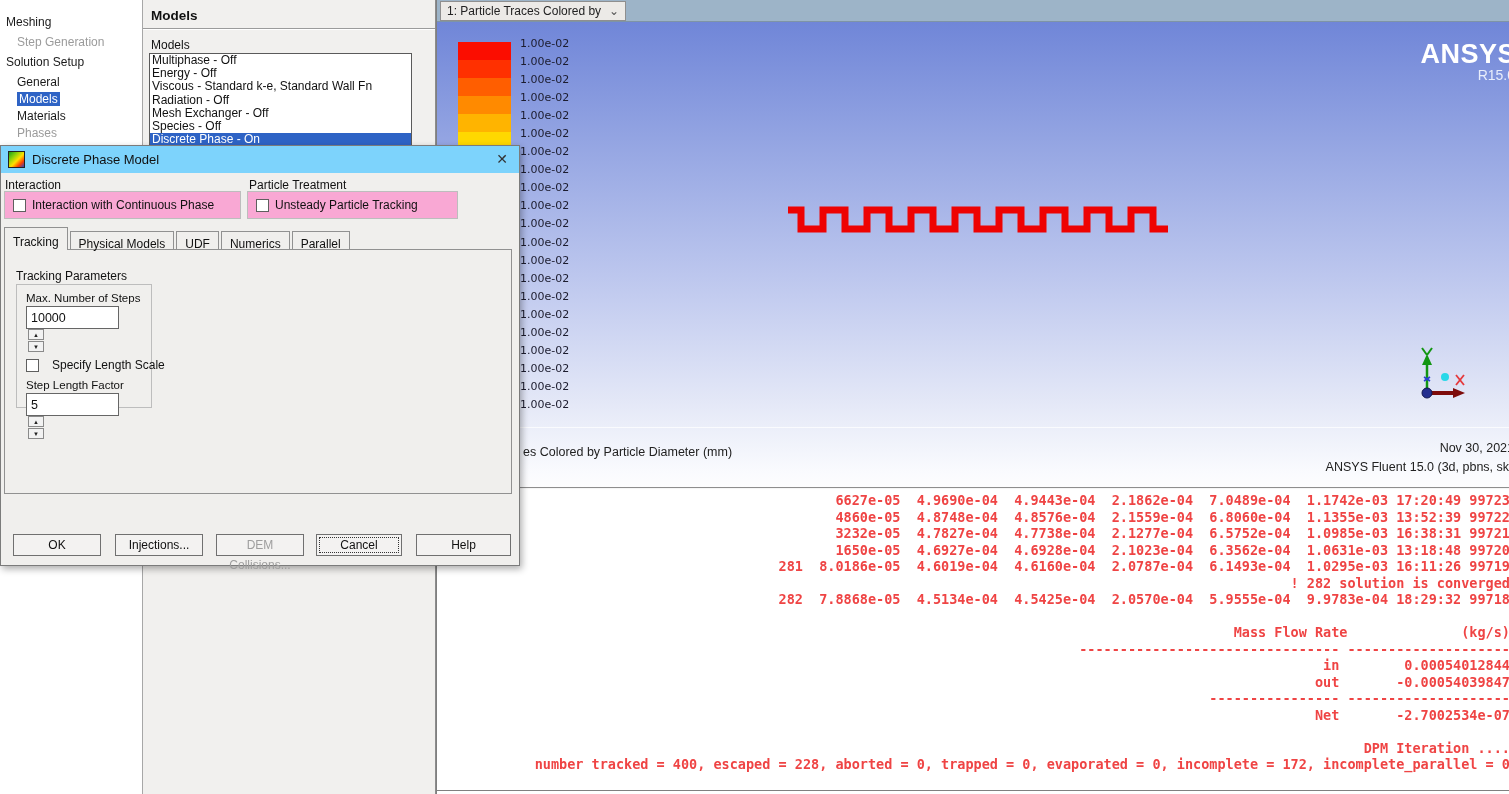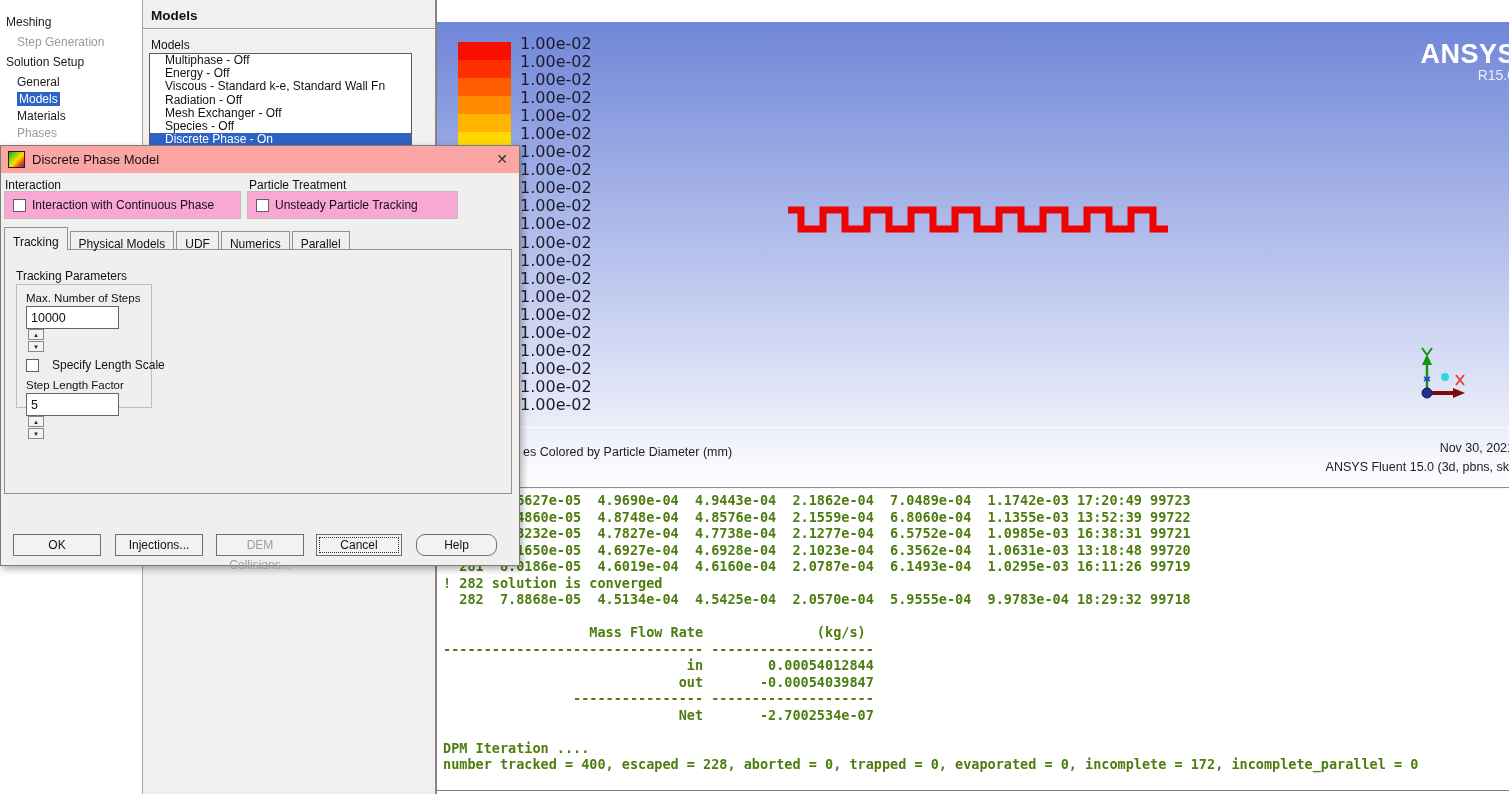--- a/index.html
+++ b/index.html
@@ -20,59 +20,59 @@
   .tree-item.selected span { background:#2e63c5; color:#ffffff; padding:0 2px; }
 
   
   .task-pane { position:absolute; left:142px; top:0; width:294px; height:794px;
     background:#f1f0ee; border-left:1px solid #a7a7a7; border-right:1px solid #8c8c8c; }
   .task-title { position:absolute; left:8px; top:8px; font-size:13.5px; font-weight:bold; color:#111; }
   .task-rule { position:absolute; left:0; top:28px; width:100%; height:1px; background:#9b9b9b; box-shadow:0 1px 0 #ffffff; }
   .list-label { position:absolute; left:8px; top:38px; font-size:12px; color:#111; }
   .models-list { position:absolute; left:6px; top:53px; width:263px; height:95px;
     background:#ffffff; border:1px solid #5a5a5a; overflow:hidden; }
-  .models-item { font-size:12px; line-height:13.2px; height:13.2px; color:#111; padding-left:15px; white-space:nowrap; cursor:default; }
+  .models-item { font-size:12px; line-height:13.2px; height:13.2px; color:#111; padding-left:2px; white-space:nowrap; cursor:default; }
   .models-item.selected { background:#2e63c5; color:#ffffff; }
 
   
   .graphics { position:absolute; left:436px; top:0; width:1073px; height:794px; border-left:1px solid #7f7f7f; }
   .gtopbar { position:absolute; left:0; top:0; width:100%; height:22px; background:#9db4c8; border-bottom:1px solid #7e94a6; }
   .viewsel { position:absolute; left:3px; top:1px; height:20px; background:#eceae7; border:1px solid #8f8f8f;
     display:flex; align-items:center; padding:0 6px; font-size:12px; color:#222; cursor:default; }
   .viewsel .chev { margin-left:8px; font-size:12px; color:#555; line-height:10px; }
 
   .viewport { position:absolute; left:0; top:22px; width:1073px; height:465px;
     background:linear-gradient(180deg,#7086d8 0%, #93a4e2 25%, #bdc7ee 55%, #e4e8f7 82%, #fafbfe 97%, #fdfdfe 100%); }
   .swatches { position:absolute; left:21px; top:20px; width:53px; }
   .swatch { width:53px; height:18.1px; }
   .cb-labels { position:absolute; left:83px; top:13px; }
-  .cb-label { height:18.05px; line-height:18.05px; font-size:16px; color:#1c1c2e; font-family:"DejaVu Sans", sans-serif; }
+  .cb-label { height:18.05px; line-height:18.05px; font-size:11px; color:#1c1c2e; font-family:"DejaVu Sans", sans-serif; }
 
   .trace { position:absolute; left:340px; top:180px; }
   .triad { position:absolute; left:966px; top:325px; }
 
   .logo { position:absolute; right:-6px; top:18px; display:flex; flex-direction:column; align-items:flex-end; }
   .logo .brand { font-size:27px; font-weight:bold; color:#ffffff; letter-spacing:.5px; line-height:28px; }
   .logo .rel { font-size:14px; color:#e9eefb; line-height:15px; margin-right:1px; }
 
   .cap-band { position:absolute; left:0; bottom:0; width:100%; height:60px; border-top:1px solid rgba(255,255,255,.75); }
   .cap-left { position:absolute; left:86px; top:17px; font-size:12.5px; color:#222; }
   .cap-date { position:absolute; right:-4px; top:13px; font-size:12.5px; color:#222; white-space:nowrap; }
   .cap-app  { position:absolute; right:-6px; top:32px; font-size:12.5px; color:#222; white-space:nowrap; }
 
   .console { position:absolute; left:0; top:487px; width:1073px; height:304px;
     background:#ffffff; border-top:1px solid #8e8e8e; border-bottom:1px solid #808080;
     box-shadow:inset 0 1px 0 #f6f6f6;
     font-family:"DejaVu Sans Mono", monospace; font-size:13.5px; font-weight:700;
-    line-height:16.5px; color:#4d7c0f; padding:4px 0 0 6px; overflow:hidden; }
+    line-height:16.5px; color:#ef4444; padding:4px 0 0 6px; overflow:hidden;text-align:right; }
 
   
   .dialog { position:absolute; left:0; top:145px; width:520px; height:421px;
     background:#f0efed; border:1px solid #7b7b7b; box-shadow:2px 3px 7px rgba(0,0,0,.32); }
-  .dtitle { position:absolute; left:0; top:0; width:100%; height:27px; background:#fca5a5; }
+  .dtitle { position:absolute; left:0; top:0; width:100%; height:27px; background:#7dd3fc; }
   .dicon { position:absolute; left:7px; top:5px; width:17px; height:17px; border:1px solid #222;
     background:linear-gradient(135deg,#1aa01a 0%, #8cd20a 30%, #ffe000 55%, #ff4000 78%, #2244cc 100%); }
   .dtext { position:absolute; left:31px; top:6px; font-size:13px; color:#111; }
   .dclose { position:absolute; right:11px; top:5px; font-size:14px; color:#333; cursor:default; }
 
   .glabel { position:absolute; font-size:12px; color:#111; }
   .gl-int { left:4px; top:32px; }
   .gl-pt  { left:248px; top:32px; }
   .gbox { position:absolute; top:45px; height:28px; border:1px solid #bdbdbd; background:#f9a8d4;
     display:flex; align-items:center; padding-left:8px; }
@@ -101,21 +101,21 @@
   .cbrow { display:flex; align-items:center; margin:5px 0 7px 0; }
   .cbrow .cbl { margin-left:13px; }
 
   .dbuttons { position:absolute; left:2px; top:388px; width:100%; height:24px; }
   .dbtn { position:absolute; height:22px; background:#f3f2f1; border:1px solid #707070;
     font-family:"Liberation Sans",sans-serif; font-size:12px; color:#111; text-align:center; line-height:20px; cursor:default; }
   .dbtn.ok   { left:10px;  width:88px; }
   .dbtn.inj  { left:112px; width:88px; }
   .dbtn.dem  { left:213px; width:88px; color:#9e9e9e; }
   .dbtn.cancel { left:313px; width:86px; outline:1px dotted #333; outline-offset:-4px; }
-  .dbtn.help { left:413px; width:81px;border-radius:9px; }
+  .dbtn.help { left:413px; width:95px; }
 </style>
 </head>
 <body>
 
 <div id="app">
 
   <div class="tree-pane">
     <div class="tree">
         <div class="tree-item lvl0 normal"><span>Meshing</span></div>
         <div class="tree-item lvl1 disabled"><span>Step Generation</span></div>
@@ -137,20 +137,26 @@
         <div class="models-item">Energy - Off</div>
         <div class="models-item">Viscous - Standard k-e, Standard Wall Fn</div>
         <div class="models-item">Radiation - Off</div>
         <div class="models-item">Mesh Exchanger - Off</div>
         <div class="models-item">Species - Off</div>
         <div class="models-item selected">Discrete Phase - On</div>
       </div>
   </div>
 
   <div class="graphics">
+    <div class="gtopbar">
+      <div class="viewsel">
+        <span>1: Particle Traces Colored by</span>
+        <span class="chev">⌄</span>
+      </div>
+    </div>
 
     <div class="viewport">
       <div class="swatches">
           <div class="swatch" style="background: rgb(251, 13, 0);"></div>
           <div class="swatch" style="background: rgb(255, 48, 0);"></div>
           <div class="swatch" style="background: rgb(255, 94, 0);"></div>
           <div class="swatch" style="background: rgb(255, 138, 0);"></div>
           <div class="swatch" style="background: rgb(255, 180, 0);"></div>
           <div class="swatch" style="background: rgb(255, 216, 0);"></div>
         </div>

